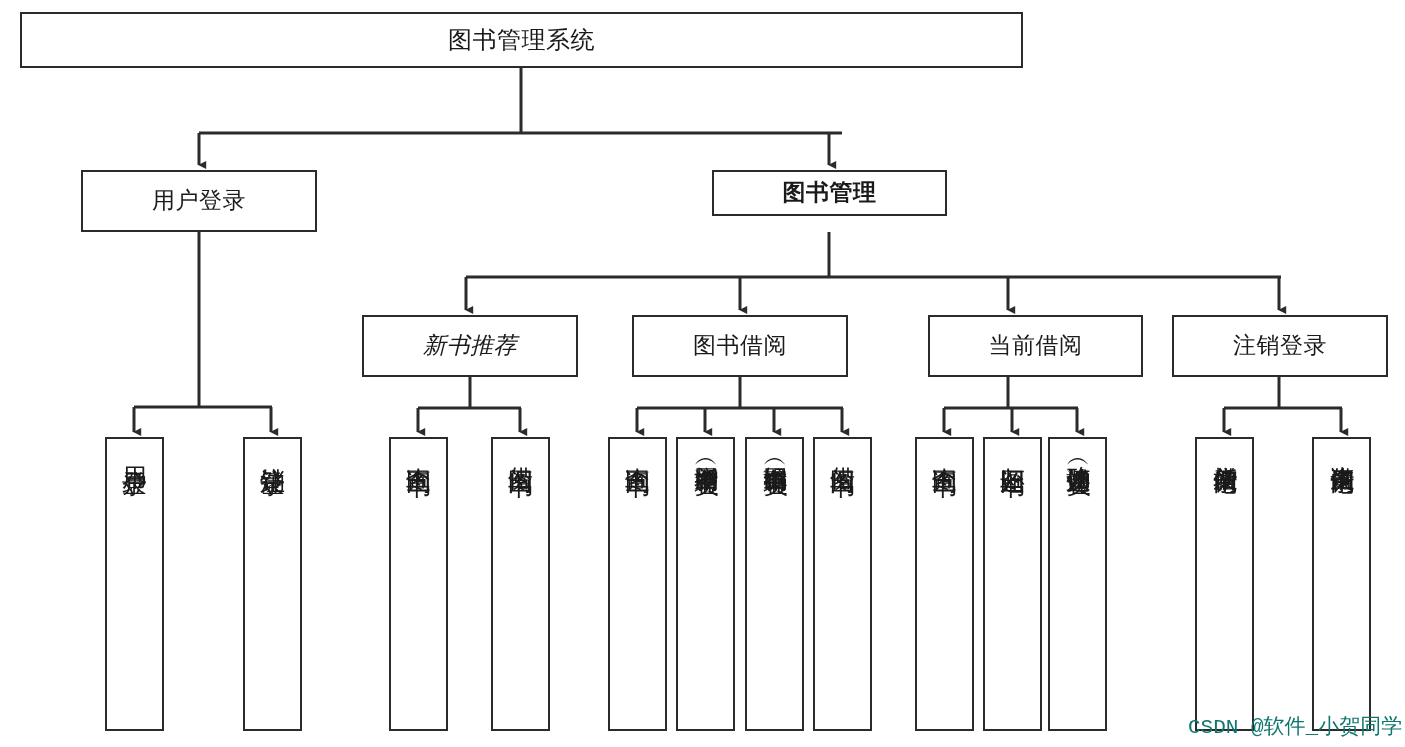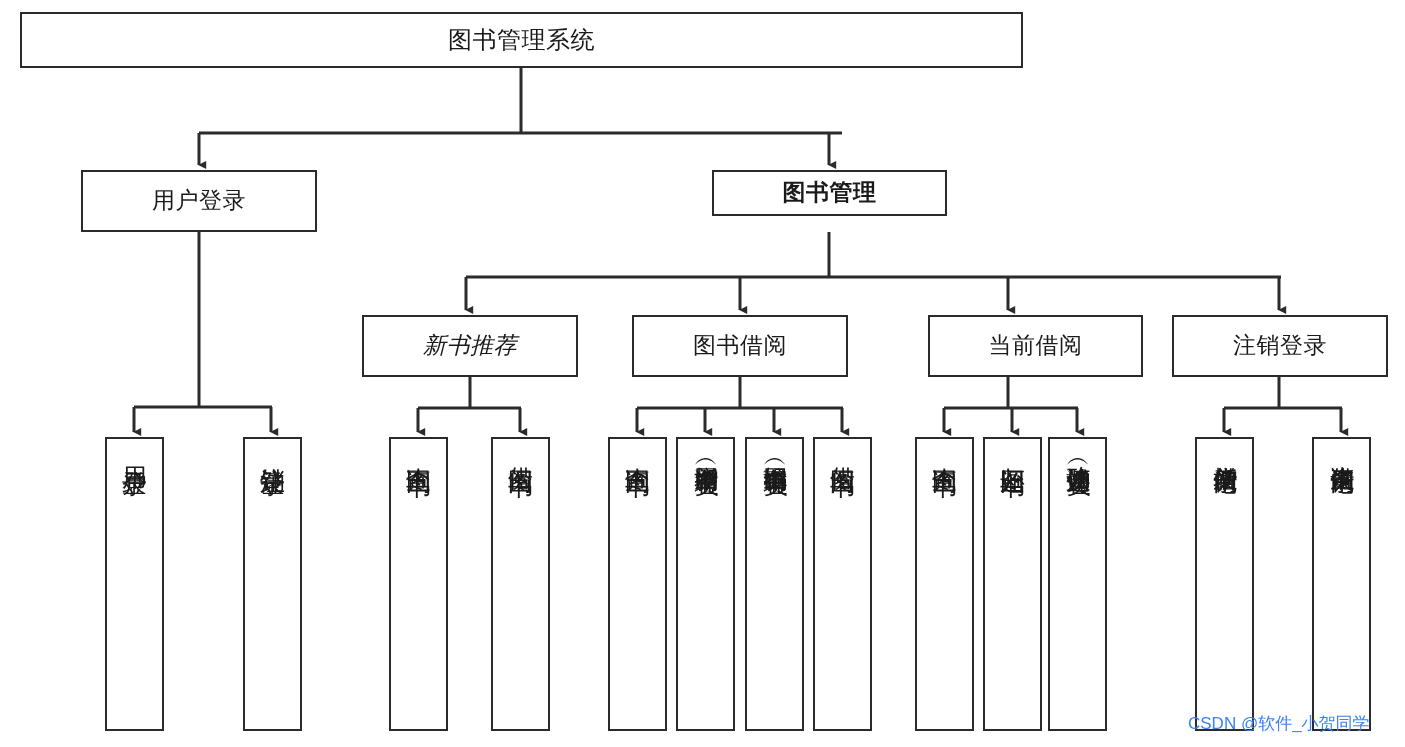--- a/index.html
+++ b/index.html
@@ -61,24 +61,24 @@
     white-space: nowrap;
   }
   .node.vert.tall .label {
     font-size: 24px;
     letter-spacing: 1px;
   }
   .watermark {
     position: absolute;
     left: 1188px;
     top: 712px;
-    font-size: 17px;
-    color: #3b82f6;
+    font-size: 21px;
+    color: #0f766e;
     white-space: nowrap;
-    font-family: Liberation Sans, sans-serif;
+    font-family: Liberation Mono, monospace;
   }
 </style>
 </head>
 <body>
 
 <div id="canvas">
 
   <svg id="edges" viewBox="0 0 1405 747" xmlns="http://www.w3.org/2000/svg">
     <defs>
       <marker id="arrow" markerWidth="9" markerHeight="9" refX="4.5" refY="7.6" orient="auto" markerUnits="userSpaceOnUse">

